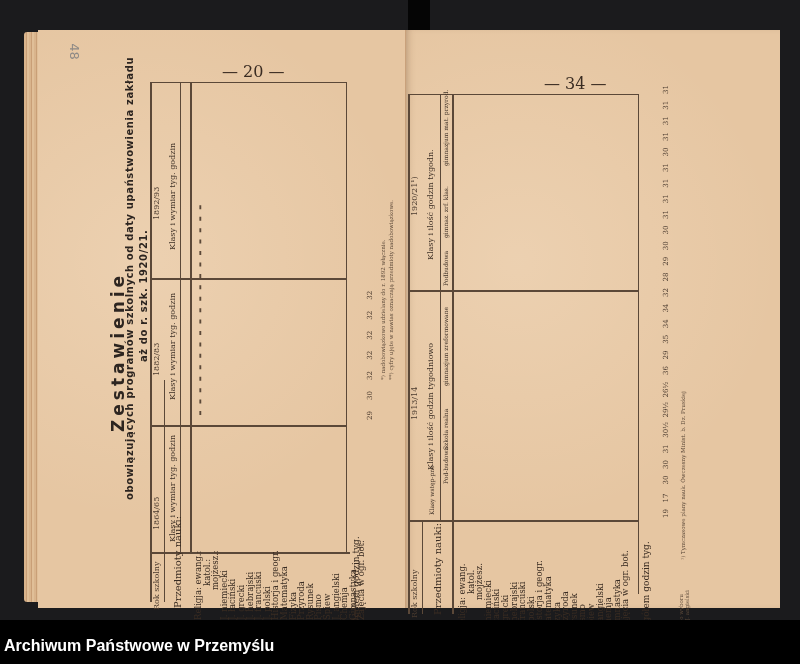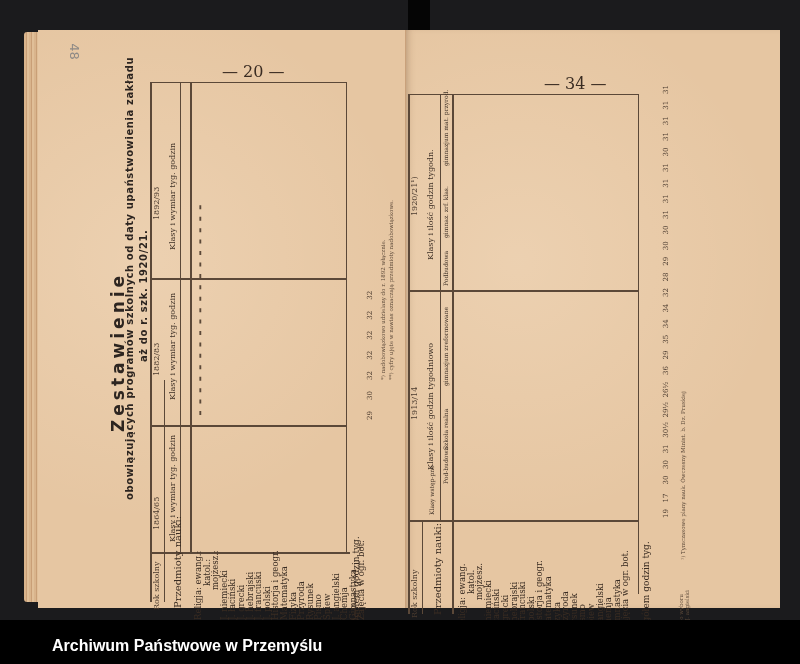--- a/index.html
+++ b/index.html
@@ -35,21 +35,21 @@
   .tbl .hcell { position: absolute; font-size: 8px; color: #3e3026; }
   .subj { font-size: 8.5px; line-height: 8.6px; color: #3a2c22; }
   .subj div { white-space: nowrap; }
   .year { font-size: 8px; color: #4a3a2e; }
   .colnum { font-size: 6.5px; letter-spacing: 1.8px; color: #5b4838; font-family: "DejaVu Sans Mono", monospace; }
   .total { font-size: 7px; color: #4a3a2e; }
   .foot { font-size: 5.5px; color: #5b4838; }
 
   .caption-bar { position: absolute; left: 0; top: 620px; width: 800px; height: 44px; background: #000; }
   .caption { position: absolute; left: 4px; top: 17px; font-family: "Liberation Sans", "DejaVu Sans", sans-serif;
-    font-weight: bold; font-size: 16px; color: #ffffff; margin-left: 48px; }
+    font-weight: bold; font-size: 16px; color: #ffffff; }
 </style>
 </head>
 <body>
 
 <div class="scan-area">
   <div class="book">
     <div class="page-edges"></div>
 
     <div class="page page-left">
       <div class="pencil-mark">48</div>

